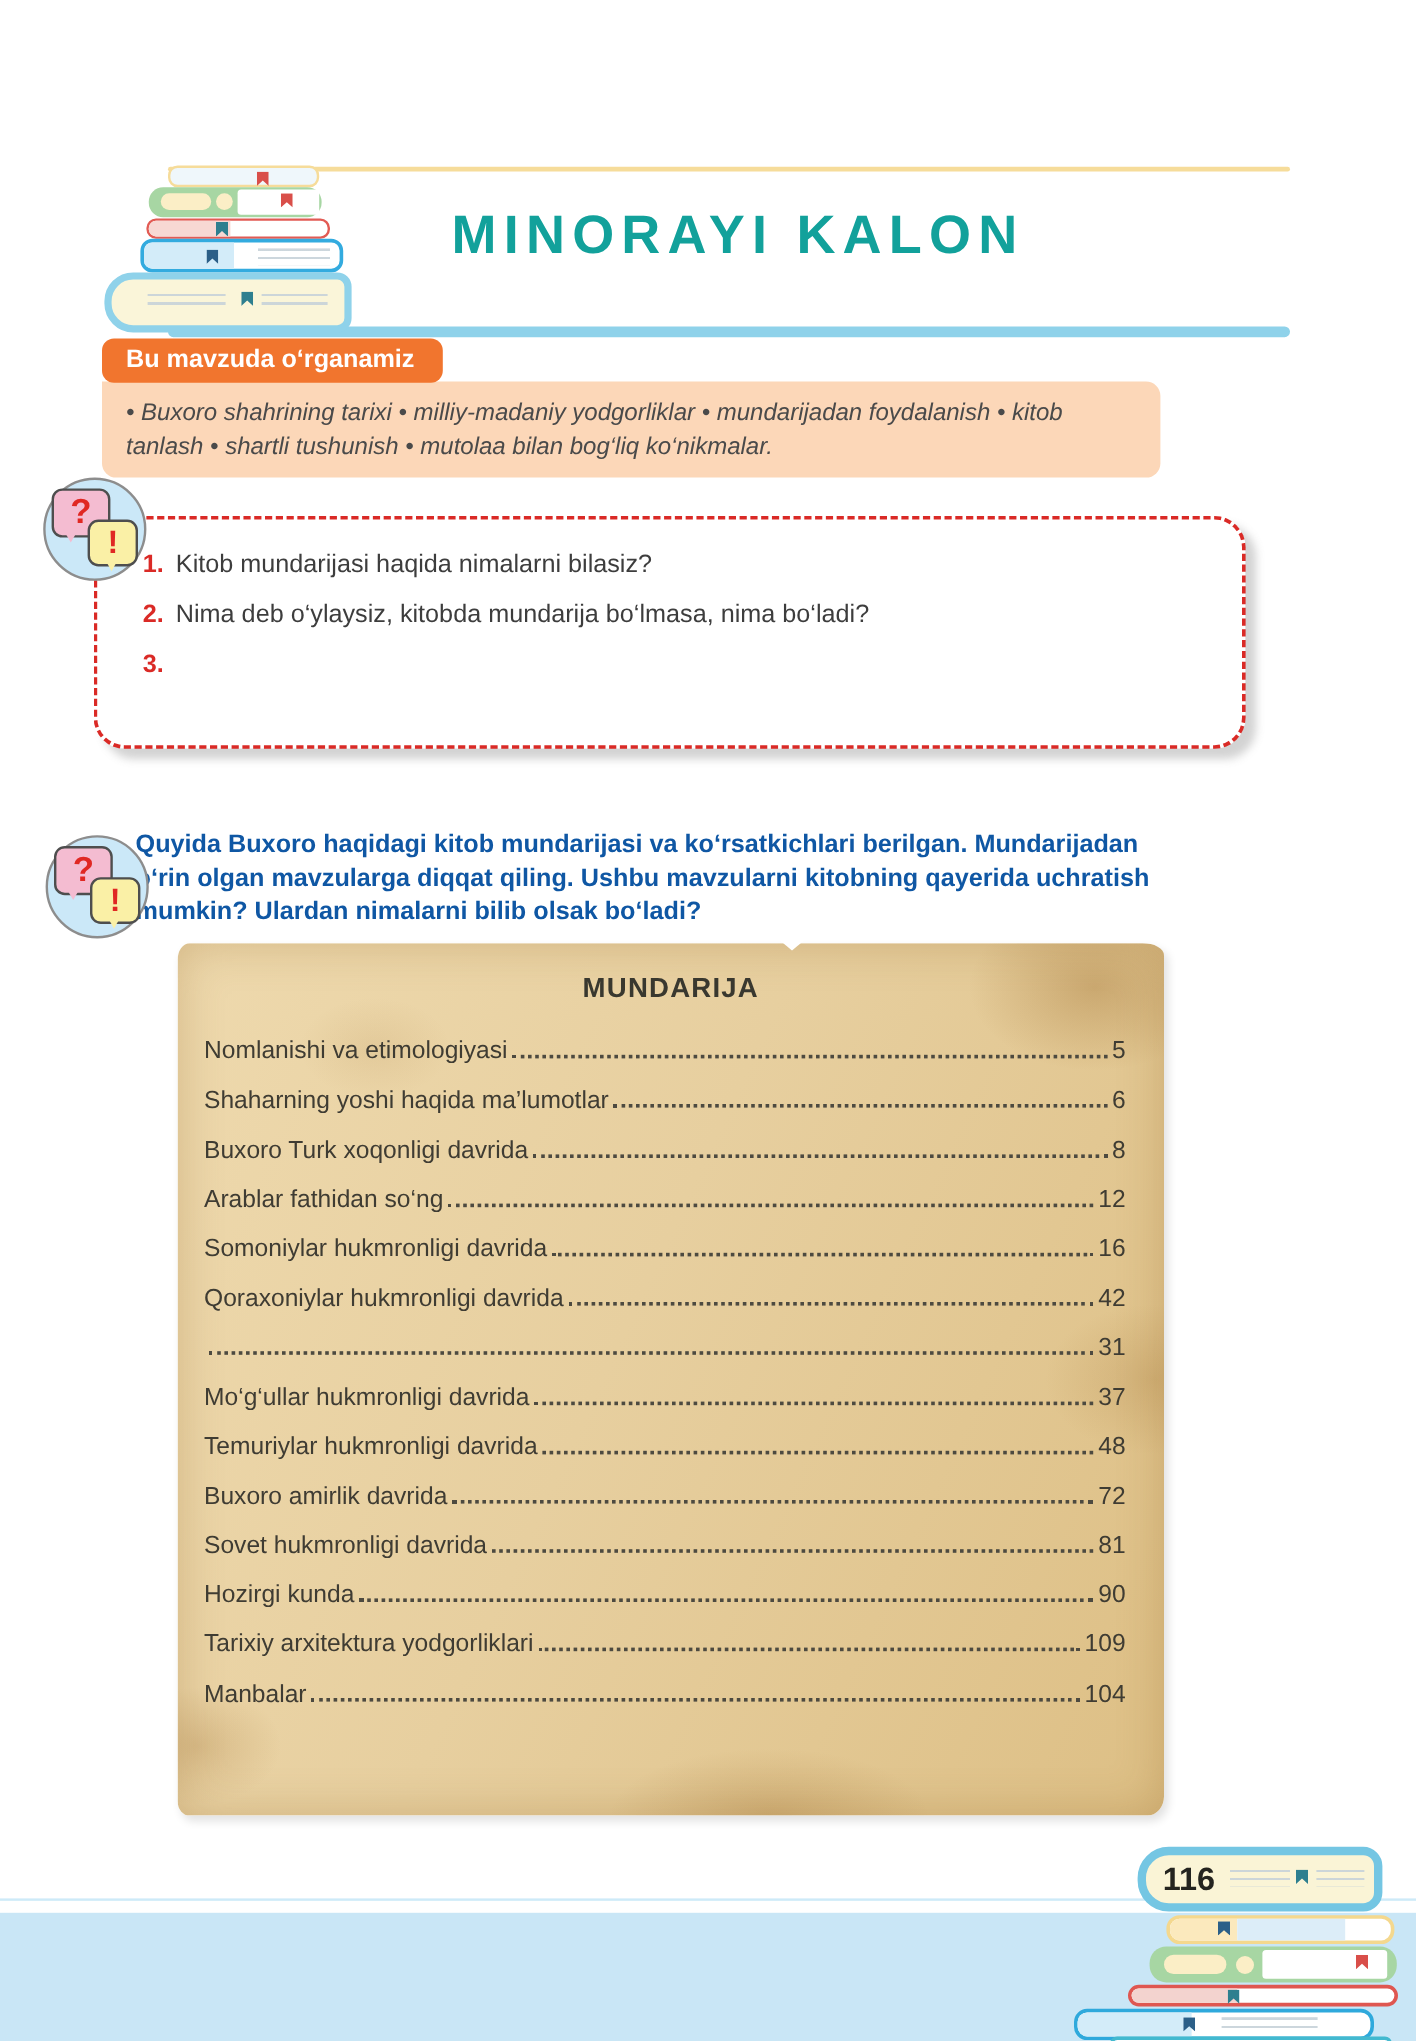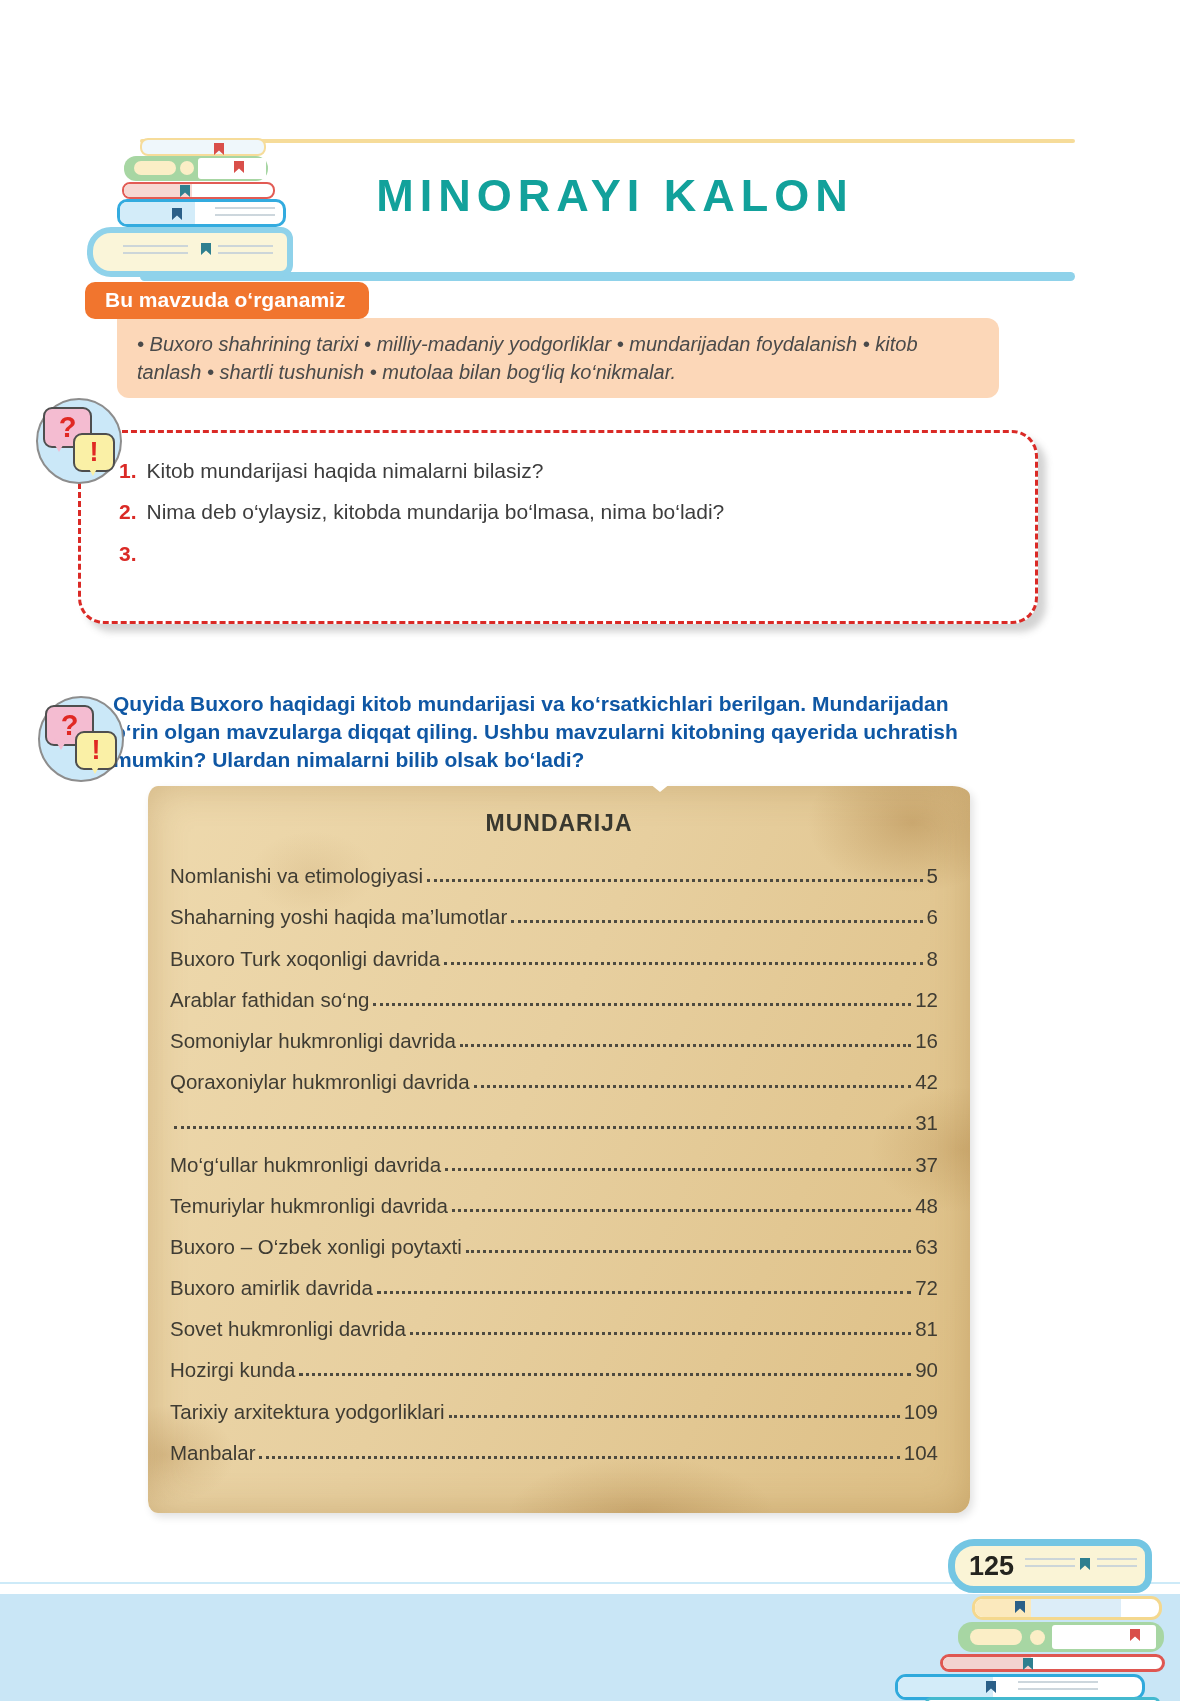--- a/index.html
+++ b/index.html
@@ -35,21 +35,21 @@
   .plines{position:absolute;height:14px;background:repeating-linear-gradient(to bottom,#c7d2d9 0 2px,transparent 2px 7px);opacity:.9;}
 
   .page-title{position:absolute;left:315px;top:170px;width:600px;text-align:center;
     font-size:45px;font-weight:bold;color:var(--c-title_teal,#12a19b);letter-spacing:6px;}
 
   
   .topic-badge{position:absolute;left:85px;top:282px;background:var(--c-badge_orange,#f1752e);
     color:#fff;font-weight:bold;font-size:21px;padding:6px 24px 7px 20px;border-radius:10px;z-index:2;}
   .topic-text{position:absolute;left:85px;top:318px;width:882px;box-sizing:border-box;
     background:var(--c-topic_peach,#fcd7b8);border-radius:0 12px 12px 12px;
-    padding:12px 20px;font-style:italic;font-size:20px;color:#4a4a4a;line-height:1.4;margin-left:32px;}
+    padding:12px 20px;font-style:italic;font-size:20px;color:#4a4a4a;line-height:1.4;}
 
   
   .qicon{position:absolute;width:82px;height:82px;background:#cbe8f8;
     border:2px solid #8d8d8d;border-radius:50%;z-index:3;}
   .qicon .bq{position:absolute;left:5px;top:7px;width:45px;height:37px;background:#f4bcd1;
     border:2.5px solid #4e4e4e;border-radius:9px;display:flex;align-items:center;justify-content:center;
     font-weight:bold;font-size:29px;color:#e02823;}
   .qicon .bq::after{content:"";position:absolute;left:7px;bottom:-13px;
     border:7px solid transparent;border-top:12px solid #f4bcd1;}
   .qicon .be{position:absolute;left:35px;top:33px;width:38px;height:35px;background:#faf0a6;
@@ -228,25 +228,20 @@
         <span class="toc-title">Mo‘g‘ullar hukmronligi davrida</span>
         <span class="toc-dots"></span>
         <span class="toc-page">37</span>
       </div>
       <div class="toc-row">
         <span class="toc-title">Temuriylar hukmronligi davrida</span>
         <span class="toc-dots"></span>
         <span class="toc-page">48</span>
       </div>
       <div class="toc-row">
-        <span class="toc-title">Buxoro – O‘zbek xonligi poytaxti</span>
-        <span class="toc-dots"></span>
-        <span class="toc-page">63</span>
-      </div>
-      <div class="toc-row">
         <span class="toc-title">Buxoro amirlik davrida</span>
         <span class="toc-dots"></span>
         <span class="toc-page">72</span>
       </div>
       <div class="toc-row">
         <span class="toc-title">Sovet hukmronligi davrida</span>
         <span class="toc-dots"></span>
         <span class="toc-page">81</span>
       </div>
       <div class="toc-row">
@@ -264,21 +259,21 @@
         <span class="toc-dots"></span>
         <span class="toc-page">104</span>
       </div>
     </div>
 </div>
 
 <div class="footer-line"></div>
 <div class="footer-band"></div>
 
 <div class="pbook">
-  <span class="pnum">125</span>
+  <span class="pnum">116</span>
   <span class="plines" style="left:70px;top:12px;width:50px;"></span>
   <span class="plines" style="left:142px;top:12px;width:40px;"></span>
   <span class="bm teal" style="left:125px;top:12px;"></span>
 </div>
 
 <div>
   <div class="fb fb-yellow">
     <span class="half"></span>
     <span class="half2"></span>
     <span class="bm navy" style="left:40px;top:2px;"></span>

